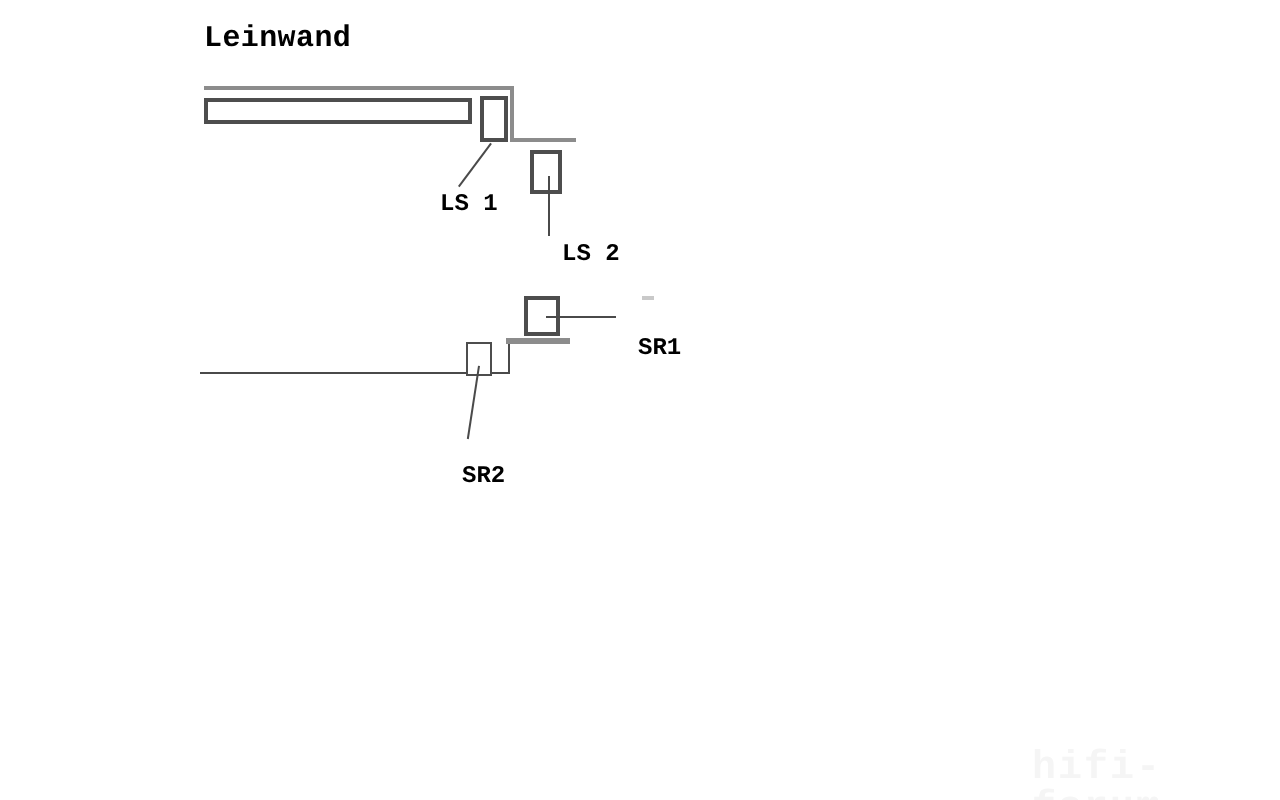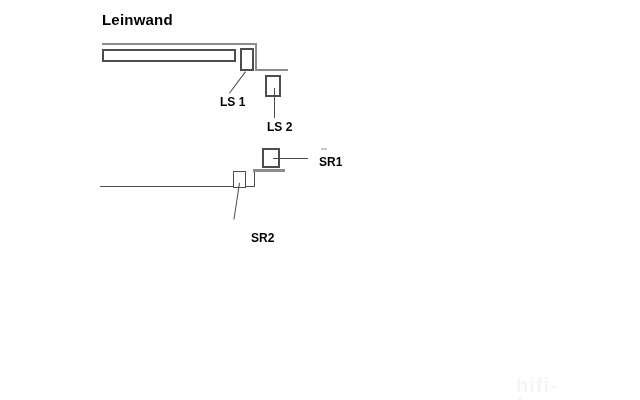--- a/index.html
+++ b/index.html
@@ -1,20 +1,20 @@
 <!DOCTYPE html>
 <html style="--background: #ffffff; --wall-line: #8c8c8c; --box-border: #4d4d4d; --pointer-line: #4a4a4a; --text: #000000; --watermark: #f5f5f5;"><head>
 <meta charset="utf-8">
 <style>
   html,body{margin:0;padding:0;}
   body{width:640px;height:400px;overflow:hidden;background:#fff;}
   .canvas{
     position:relative;width:588px;height:400px;
     background:var(--background,#ffffff);
-    font-family:Liberation Sans, sans-serif;
+    font-family:Liberation Mono, monospace;
     overflow:hidden;
   }
   .label{
     position:absolute;font-weight:bold;font-size:12px;
     color:var(--text,#000);white-space:nowrap;line-height:1;
   }
   .title{font-size:15px;letter-spacing:0.2px;}
   .wall{position:absolute;background:var(--wall-line,#8c8c8c);}
   .thin{position:absolute;background:var(--pointer-line,#4a4a4a);}
   .box{
@@ -46,32 +46,32 @@
 
   <div class="box" style="left:102px;top:49px;width:134px;height:13px;"></div>
 
   <div class="box" style="left:240px;top:48px;width:14px;height:23px;"></div>
   <div class="box" style="left:265px;top:75px;width:16px;height:22px;"></div>
 
   <div class="pointer" style="left:229px;top:93px;width:27px;transform:rotate(-53.3deg);"></div>
   <div class="vpointer" style="left:274px;top:88px;height:30px;"></div>
 
   <div class="label" style="left:220px;top:96px;">LS 1</div>
-  <div class="label" style="left:267px;top:121px;text-align:right;">LS 2</div>
+  <div class="label" style="left:281px;top:121px;text-align:right;">LS 2</div>
 
   <div class="thin" style="left:100px;top:186px;width:155px;height:1px;"></div>
   <div class="thin" style="left:254px;top:171px;width:1px;height:16px;"></div>
   <div class="wall" style="left:253px;top:169px;width:32px;height:3px;"></div>
 
   <div class="box" style="left:262px;top:148px;width:18px;height:20px;"></div>
   <div class="box box-thin" style="left:233px;top:171px;width:13px;height:17px;"></div>
 
   <div class="pointer" style="left:273px;top:158px;width:35px;"></div>
   <div class="pointer" style="left:240px;top:183px;width:37px;transform:rotate(98.7deg);"></div>
 
   <div class="dash" style="left:321px;top:148px;width:6px;height:2px;"></div>
 
-  <div class="label" style="left:319px;top:156px;">SR1</div>
-  <div class="label" style="left:231px;top:232px;margin-left:20px;">SR2</div>
+  <div class="label" style="left:319px;top:168px;">SR1</div>
+  <div class="label" style="left:231px;top:232px;">SR2</div>
 
   <div class="watermark" style="left:516px;top:375px;">hifi-forum</div>
 
 </div>
 
 </body></html>

